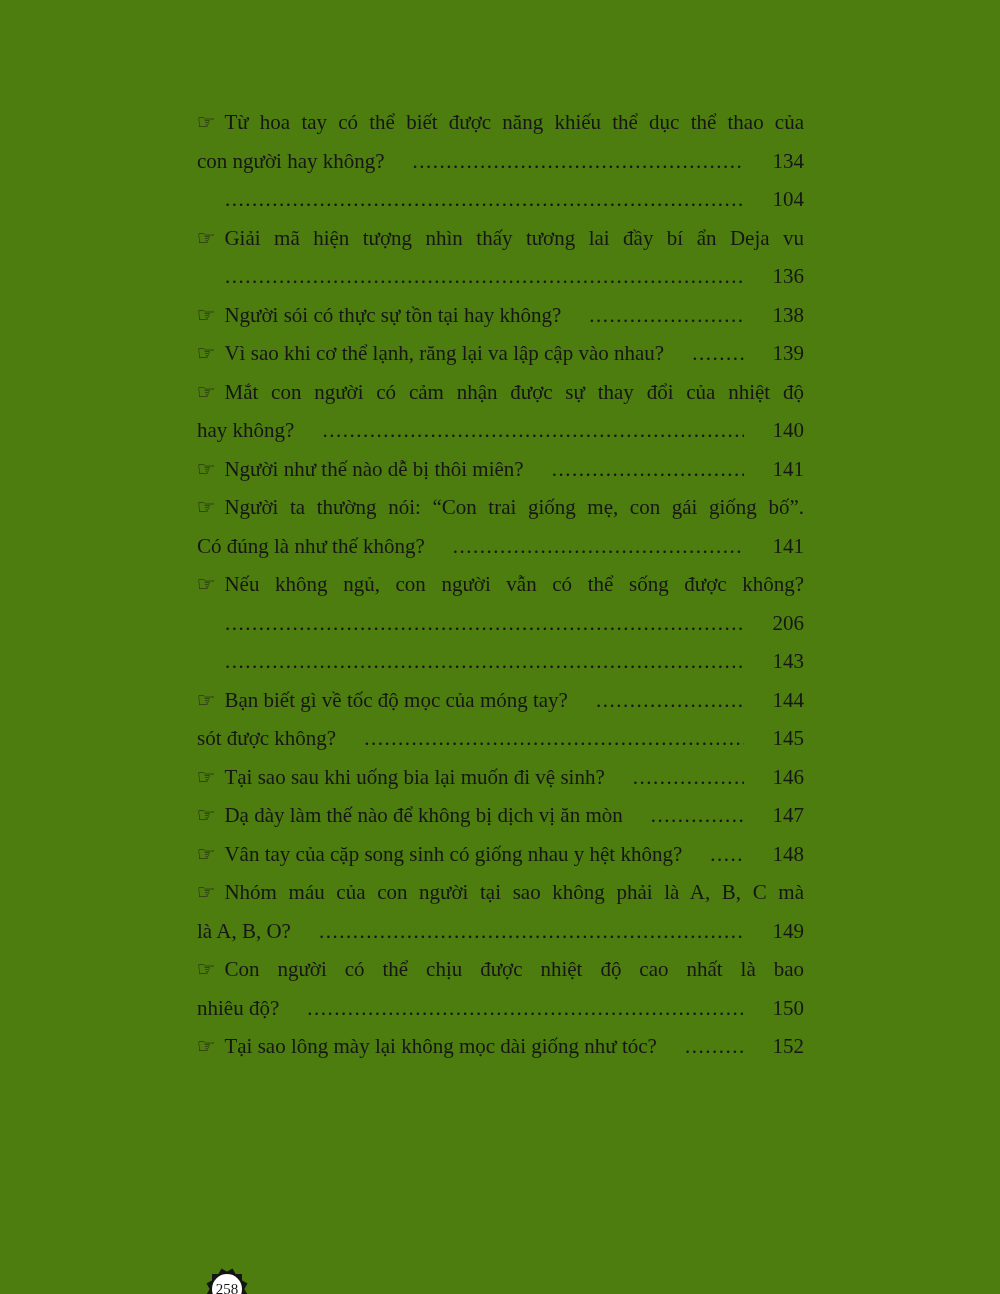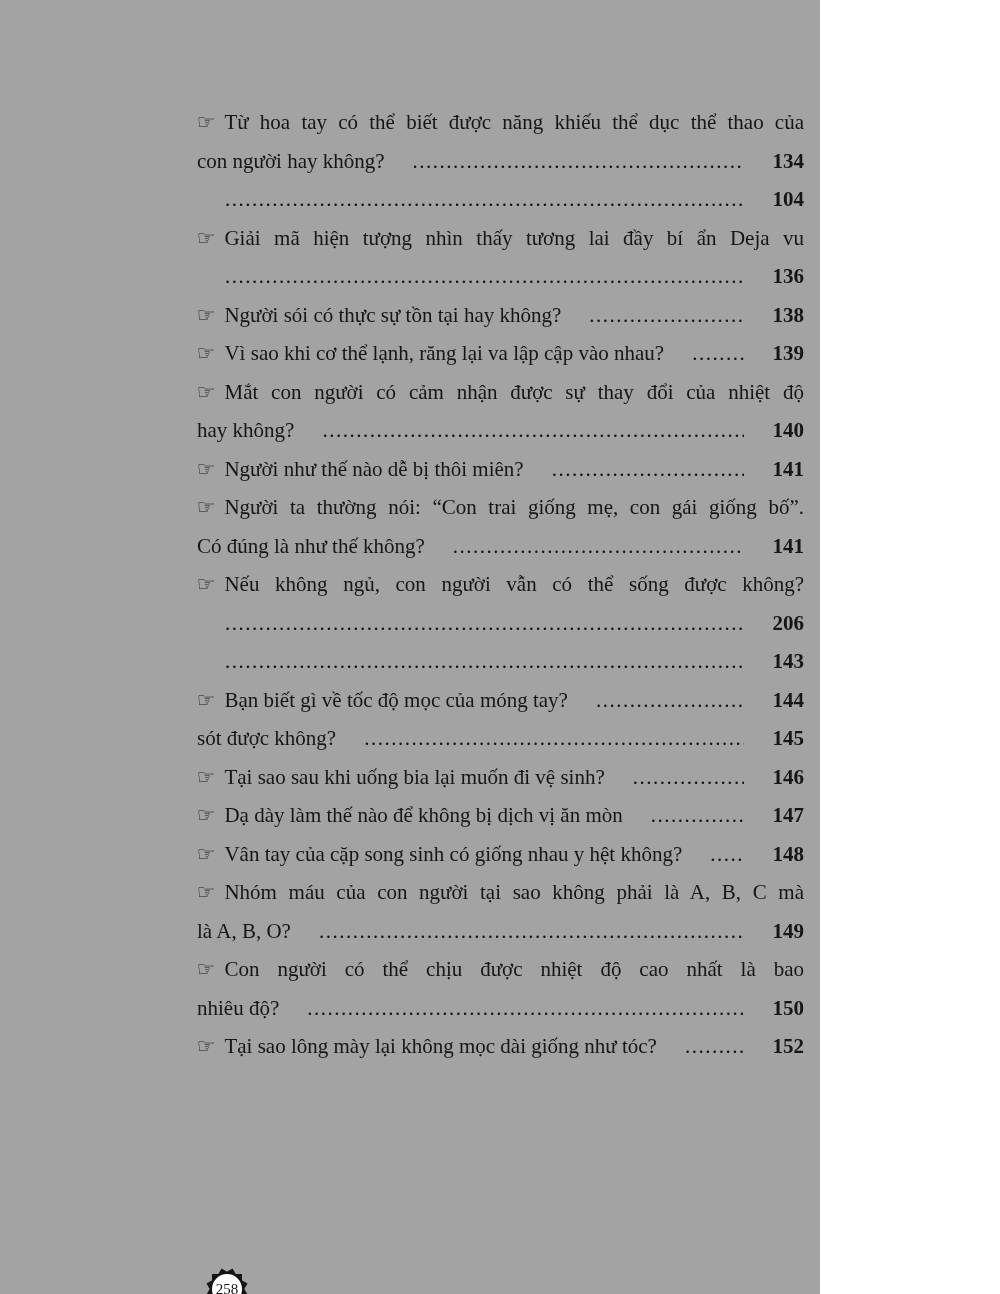--- a/index.html
+++ b/index.html
@@ -4,23 +4,23 @@
 <style>
   html, body {
     margin: 0;
     padding: 0;
     background: #ffffff;
     font-family: "Liberation Serif", "DejaVu Serif", serif;
     color: #161616;
   }
   .page {
     position: relative;
-    width: 820px;
+    width: 1000px;
     height: 1294px;
-    background: #a3a3a3;
+    background: #4d7c0f;
     overflow: hidden;
   }
   .toc {
     position: absolute;
     left: 197px;
     top: 103px;
     width: 607px;
     font-size: 21px;
     line-height: 38.5px;
   }
@@ -41,21 +41,20 @@
   .leader {
     flex: 1 1 auto;
     min-width: 0;
     overflow: hidden;
     white-space: nowrap;
     letter-spacing: 1.5px;
   }
   .pagenum {
     flex: 0 0 auto;
     padding-left: 1px;
-    font-weight: bold;
   }
   
   .toc-line.justify {
     text-align: justify;
     text-align-last: justify;
   }
   .hand-icon {
     font-family: "DejaVu Sans", "DejaVu Serif", sans-serif;
     margin-right: 9px;
     font-size: 0.98em;

